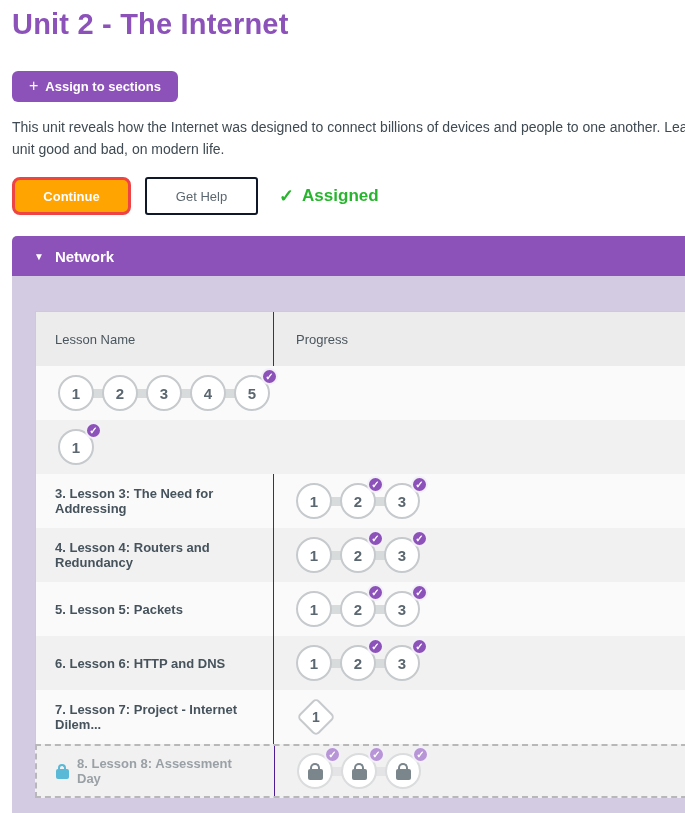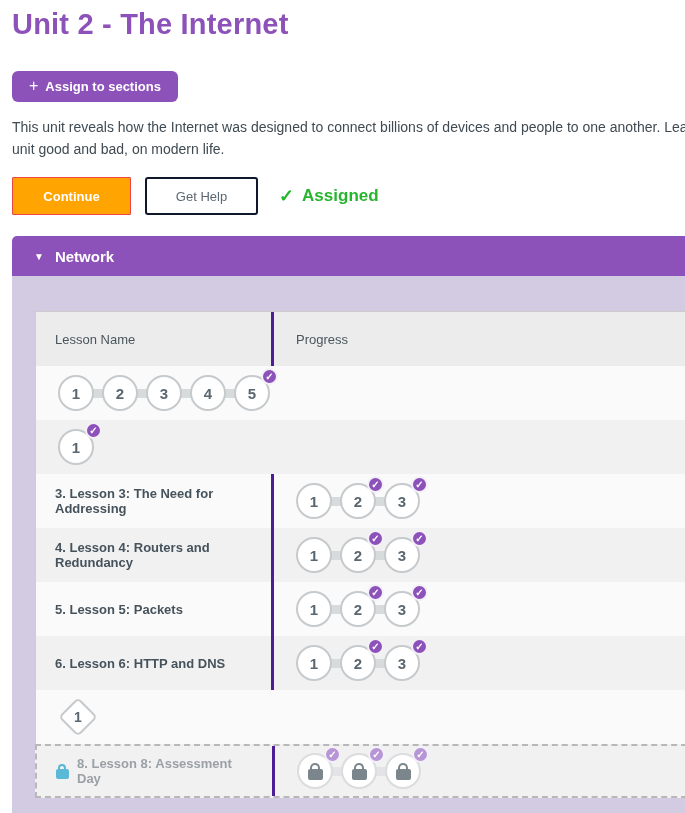--- a/index.html
+++ b/index.html
@@ -43,22 +43,22 @@
 
   
   .desc { margin: 15px 0 0 0; font-size: 14px; line-height: 1.55; color: #3f4a52; }
   .desc-line { display: block; white-space: nowrap; }
 
   
   .action-row { margin-top: 17px; display: flex; align-items: center; }
   .btn-continue {
     width: 119px; height: 38px;
     background: #ffa400;
-    border: 1px solid #ef4444;
-    border-radius: 1px;
+    border: 3px solid #ef4444;
+    border-radius: 8px;
     color: #ffffff;
     font-family: "Liberation Sans", sans-serif;
     font-size: 13px;
     font-weight: bold;
     cursor: pointer;
   }
   .btn-gethelp {
     margin-left: 14px;
     width: 113px; height: 38px;
     background: #ffffff;
@@ -104,21 +104,21 @@
     border: 1px solid #cccccc;
   }
   .trow { display: flex; min-height: 54px; align-items: stretch; }
   .trow.thead { background: #ececec; }
   .trow.odd  { background: #fafafa; }
   .trow.even { background: #f1f1f1; }
   .cell { display: flex; align-items: center; }
   .cell.name {
     width: 238px;
     flex: 0 0 238px;
-    border-right: 3px solid #4c1d95;
+    border-right: 1px solid #4c1d95;
     padding-left: 19px;
     padding-right: 20px;
     font-size: 13px;
     font-weight: bold;
     color: #46535c;
   }
   .trow.thead .cell.name, .trow.thead .cell.prog { font-weight: normal; color: #4a565e; font-size: 13px; }
   .cell.prog { flex: 1 1 auto; padding-left: 22px; overflow: visible; }
 
   
@@ -381,20 +381,23 @@
                   <div class="bubble-wrap">
                     <div class="bubble">
                       <span>3</span>
                     </div>
                     <div class="badge">✓</div>
                   </div>
                 </div>
               </div>
             </div>
             <div class="trow odd">
+              <div class="cell name">
+                <span>7. Lesson 7: Project - Internet Dilem...</span>
+              </div>
               <div class="cell prog">
                 <div class="bubbles">
                   <div class="bubble-wrap">
                     <div class="diamond-outer">
                       <div class="diamond">
                         <span>1</span>
                       </div>
                     </div>
                   </div>
                 </div>

